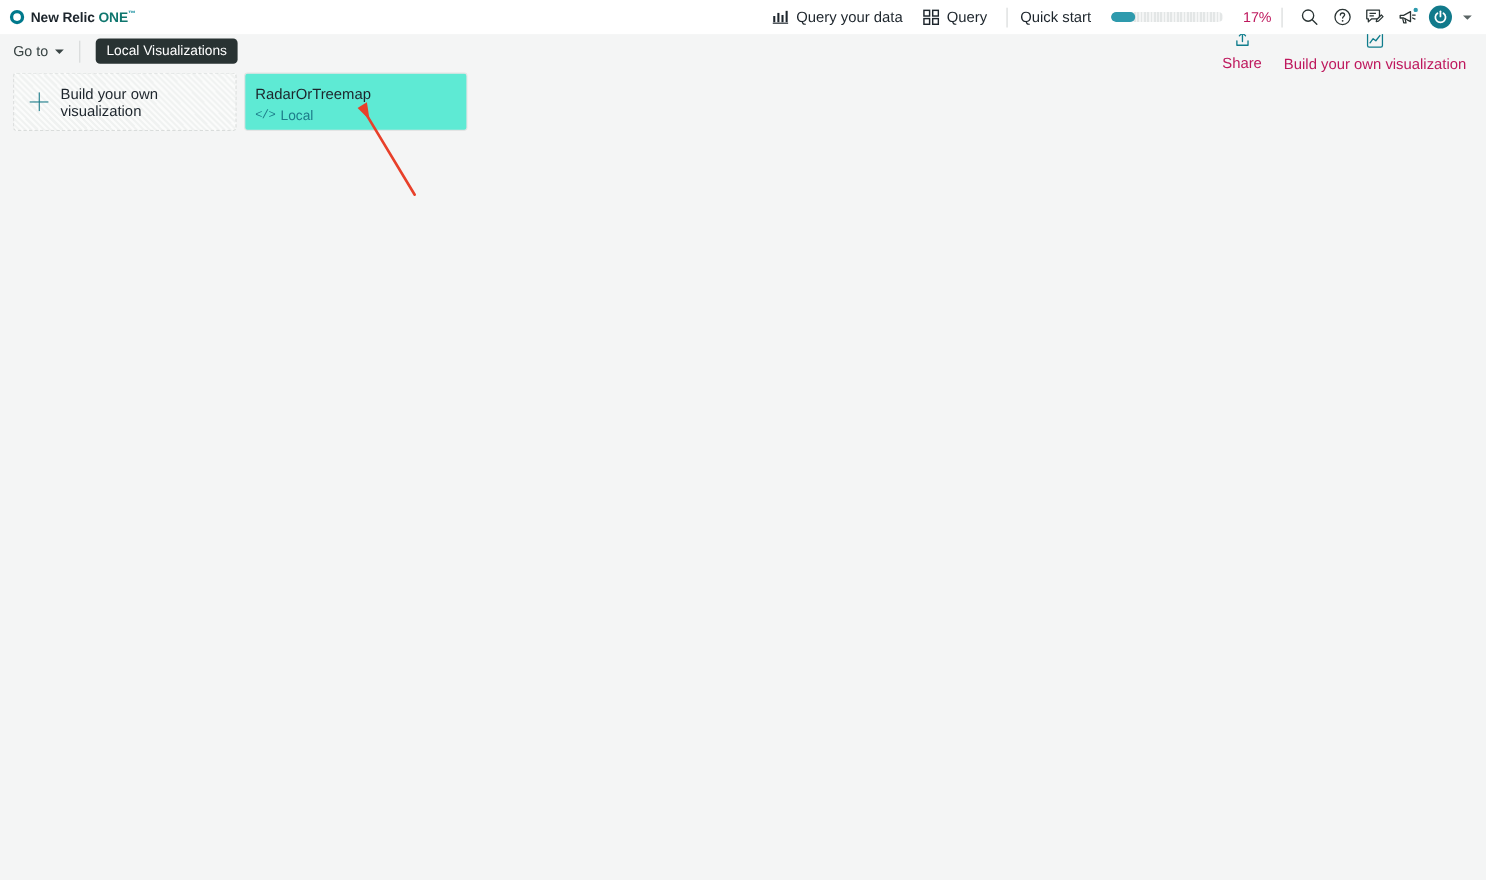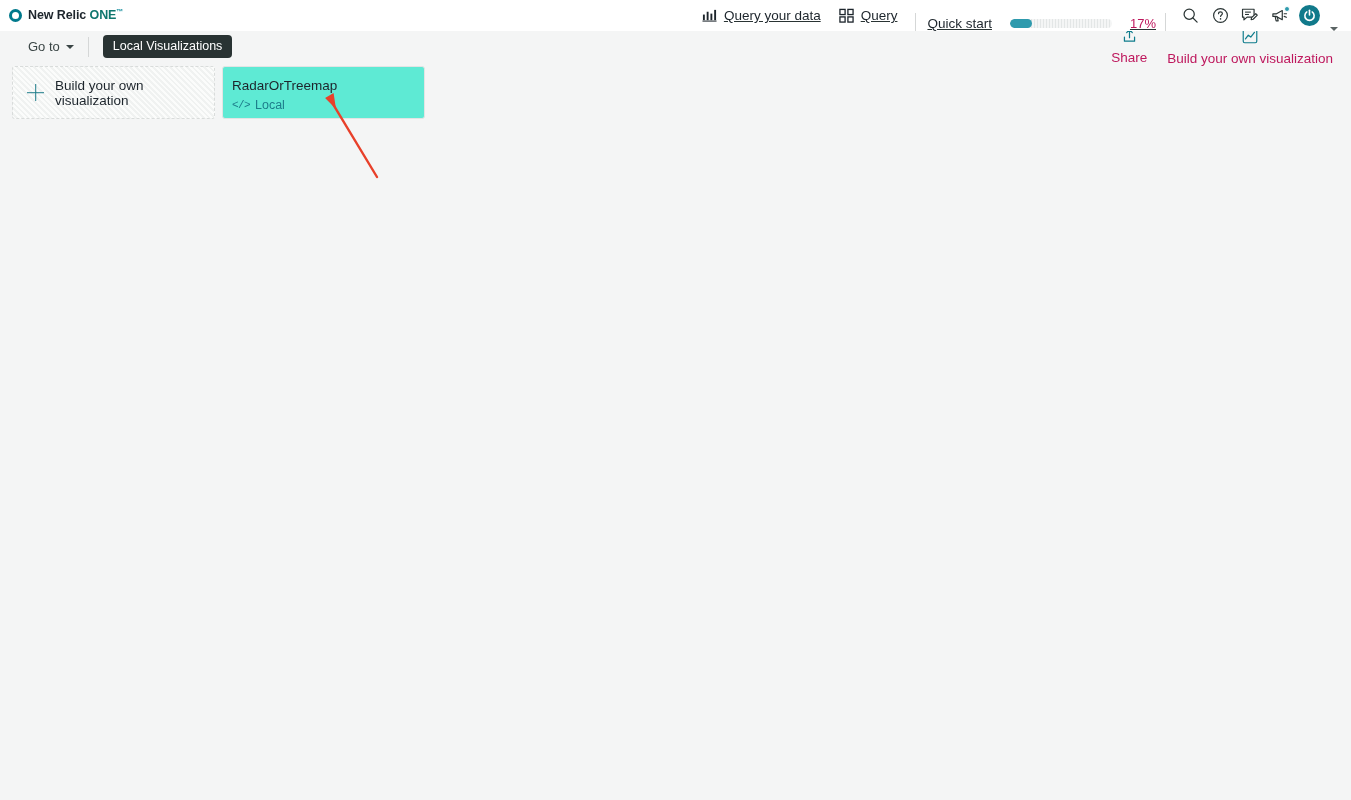--- a/index.html
+++ b/index.html
@@ -53,23 +53,22 @@
   .brand-text .tm {
     color: #0e8a9b;
     font-size: 7px;
     vertical-align: super;
     font-weight: bold;
   }
 
   .topbar-right {
     margin-left: auto;
     display: flex;
-    align-items: flex-end;
+    align-items: center;
     height: 100%;
-    text-decoration: underline;
   }
 
   .top-link {
     display: flex;
     align-items: center;
     gap: 7px;
     padding: 0 9px;
     height: 100%;
     font-size: 13.5px;
     color: #1d252c;
@@ -153,21 +152,21 @@
     margin-right: 3px;
     cursor: pointer;
     flex: none;
   }
 
   
   .subbar {
     height: 31px;
     display: flex;
     align-items: center;
-    padding: 0 10px 0 28px;
+    padding: 0 10px 0 12px;
     background: #f4f5f5;
   }
   .goto {
     display: flex;
     align-items: center;
     gap: 6px;
     font-size: 13px;
     color: #3a4545;
     cursor: pointer;
   }

